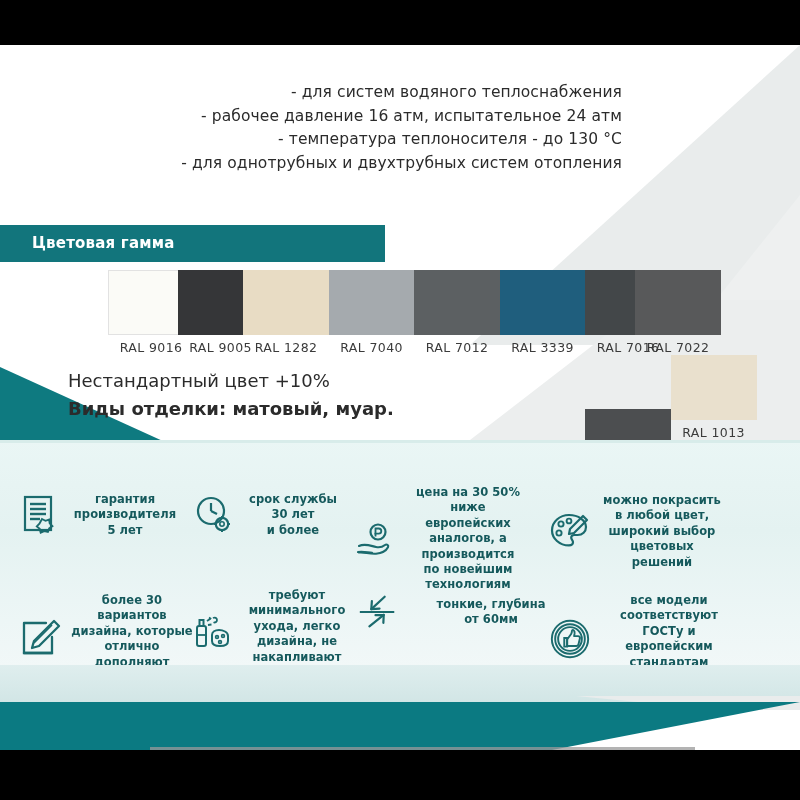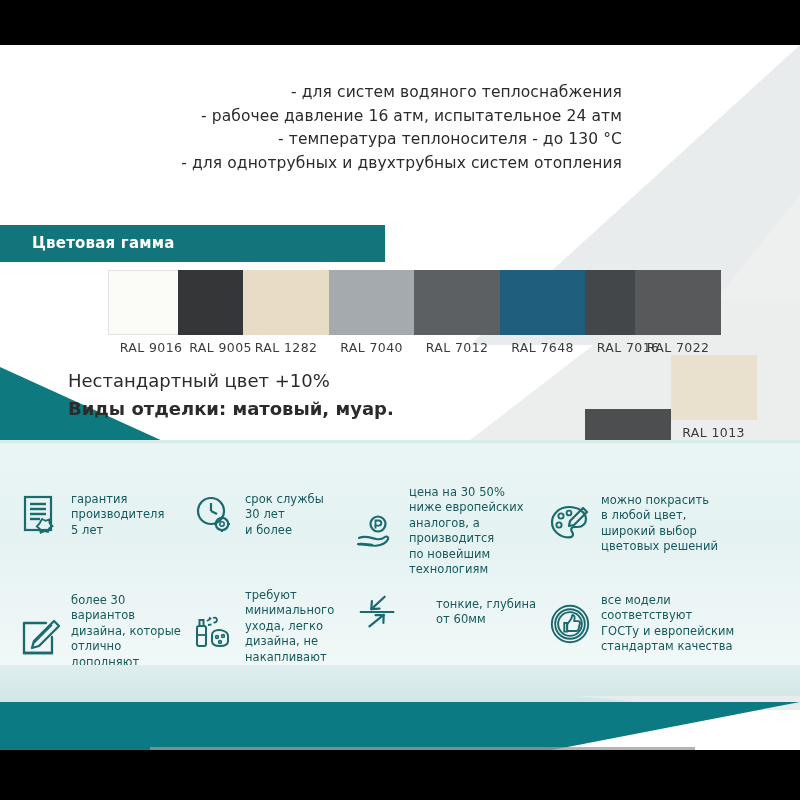--- a/index.html
+++ b/index.html
@@ -43,21 +43,21 @@
   .notes{position:absolute;left:68px;top:322px;font-size:18px;color:#2b2b2b;line-height:1.55;}
   .notes .b{font-weight:bold;}
 
   
   .band{position:absolute;left:0;top:395px;width:800px;height:258px;
     background:linear-gradient(180deg,#eaf6f5 0%,#e4f2f1 35%,#edf6f6 70%,#f4f9f9 100%);}
   .band-edge{position:absolute;left:0;top:395px;width:800px;height:3px;background:#d8ecea;}
 
   .feat{position:absolute;display:flex;align-items:center;gap:9px;}
   .feat .ico{flex:0 0 auto;width:44px;height:44px;display:flex;align-items:center;justify-content:center;}
-  .feat .txt{font-size:11.5px;line-height:1.34;color:#15595c;font-weight:normal;text-align:left;letter-spacing:.05px;}
+  .feat .txt{font-size:11.5px;line-height:1.34;color:#15595c;font-weight:bold;text-align:center;letter-spacing:.05px;}
 
   
   .bot-light{position:absolute;left:0;top:620px;width:800px;height:45px;
     background:linear-gradient(180deg,#dfeeee 0%,#cfe4e4 100%);
     clip-path:polygon(0 0,100% 0,100% 100%,0 100%);}
   .bot-teal-wide{position:absolute;left:0;top:657px;width:800px;height:48px;background:#0b7a82;
     clip-path:polygon(0 0,100% 0,69% 100%,0 100%);}
   .bot-grey{position:absolute;left:0;top:651px;width:800px;height:14px;
     background:#e9ecec;clip-path:polygon(72% 0,100% 0,100% 100%,90% 100%);}
   .bot-shadow{position:absolute;left:150px;top:702px;width:545px;height:4px;background:#9a9a9a;opacity:.75;}
@@ -108,21 +108,21 @@
         <div class="sw" style="left: 328.5px; top: 225px;">
           <div class="chip" style="background: rgb(165, 170, 174);"></div>
           <div class="lbl">RAL 7040</div>
         </div>
         <div class="sw" style="left: 414px; top: 225px;">
           <div class="chip tex" style="background: rgb(92, 96, 98);"></div>
           <div class="lbl">RAL 7012</div>
         </div>
         <div class="sw" style="left: 499.5px; top: 225px;">
           <div class="chip" style="background: rgb(31, 94, 125);"></div>
-          <div class="lbl">RAL 7648</div>
+          <div class="lbl">RAL 3339</div>
         </div>
         <div class="sw" style="left: 585px; top: 225px;">
           <div class="chip tex" style="background: rgb(67, 71, 73);"></div>
           <div class="lbl">RAL 7016</div>
         </div>
         <div class="sw" style="left: 635px; top: 225px;">
           <div class="chip" style="background: rgb(88, 89, 90);"></div>
           <div class="lbl">RAL 7022</div>
         </div>
       </div>

